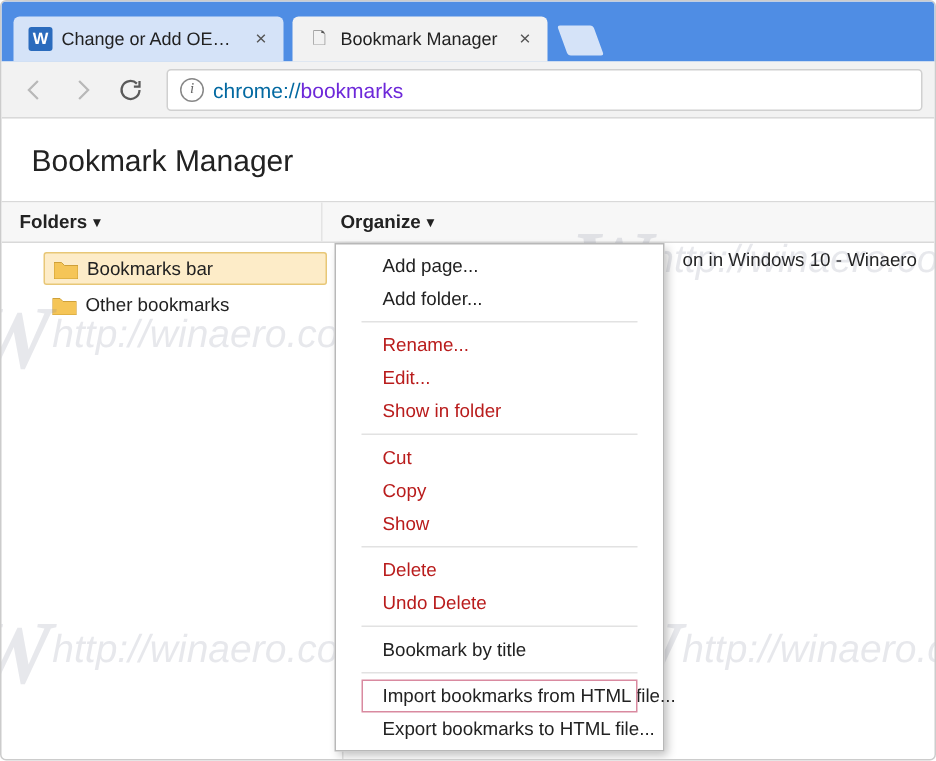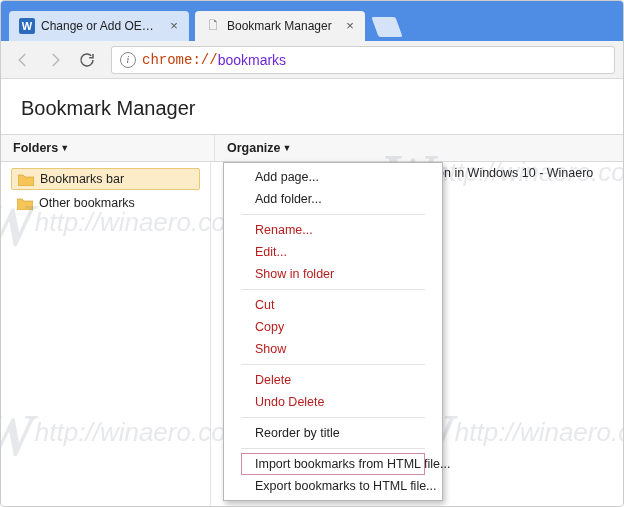--- a/index.html
+++ b/index.html
@@ -14,34 +14,34 @@
   .tab-title { flex: 1; white-space: nowrap; overflow: hidden; text-overflow: ellipsis; }
   .tab-close { width: 14px; height: 14px; margin-left: 6px; color: #555; font-size: 13px; line-height: 14px; text-align: center; cursor: pointer;}
   .new-tab { width: 24px; height: 20px; background: #d5e3f8; margin-left: 4px; margin-bottom: 4px; transform: skewX(20deg); border-radius: 2px;}
   
   .toolbar { height: 38px; background: #f2f2f2; border-bottom: 1px solid #d9d9d9; display: flex; align-items: center; padding: 0 8px; gap: 4px; }
   .nav-btn { width: 28px; height: 28px; display: flex; align-items: center; justify-content: center; color: #5a5a5a; cursor: pointer; }
   .nav-btn.disabled { color: #b8b8b8; }
   .nav-btn svg { width: 18px; height: 18px; }
   .omnibox { flex: 1; height: 28px; background: #fff; border: 1px solid #d0d0d0; border-radius: 3px; display: flex; align-items: center; padding: 0 8px; margin-left: 6px; font-size: 14px; color: #333;}
   .omnibox .info-icon { width: 16px; height: 16px; border: 1px solid #888; border-radius: 50%; display: flex; align-items: center; justify-content: center; font-size: 10px; color: #666; margin-right: 6px; font-family: Georgia, serif; font-style: italic;}
-  .url-proto { color: #c2410c; font-family: Liberation Mono, monospace; }
+  .url-proto { color: #0369a1; }
   .url-path { color: #6d28d9; }
   
   .page-header { padding: 18px 20px 14px 20px; border-bottom: 1px solid #d9d9d9; }
   .page-title { font-size: 20px; font-weight: 400; color: #222; }
   
   .columns { display: flex; border-bottom: 1px solid #d9d9d9; background: #f7f7f7;}
   .col-header { padding: 6px 12px; font-size: 12.5px; font-weight: bold; color: #222; display: flex; align-items: center; cursor: pointer;}
   .col-header .caret { margin-left: 2px; font-size: 9px; }
   .col-left { width: 214px; border-right: 1px solid #e4e4e4;}
   .col-right { flex: 1; }
   
   .content { display: flex; height: calc(507px - 40px - 38px - 56px - 28px); position: relative;}
-  .sidebar { width: 210px; border-right: 1px solid #e4e4e4; padding: 6px 10px; }
+  .sidebar { width: 210px; border-right: 1px solid #e4e4e4; padding: 6px 10px; margin-left: 18px; }
   .folder-item { display: flex; align-items: center; height: 22px; padding: 0 6px; margin-bottom: 2px; font-size: 12.5px; color: #222; border-radius: 2px; cursor: pointer;}
   .folder-item.selected { background: #fdecc8; border: 1px solid #e8c777; }
   .folder-icon { width: 16px; height: 13px; margin-right: 6px; display: inline-block; }
   .folder-icon svg { width: 16px; height: 13px; display: block;}
   
   .main { flex: 1; padding: 6px 12px; font-size: 12.5px; color: #222; position: relative;}
   .peek-item { position: absolute; left: 226px; top: 4px; white-space: nowrap; color: #222; font-size: 12.5px;}
   
   .dropdown-menu { position: absolute; left: 222px; top: 0px; width: 220px; background: #fff; border: 1px solid #b8b8b8; box-shadow: 2px 3px 6px rgba(0,0,0,0.25); z-index: 50; padding: 3px 17px;}
   .menu-item { padding: 4px 14px; font-size: 12.5px; color: #222; cursor: pointer; white-space: nowrap;}
@@ -142,21 +142,21 @@
     <div class="menu-item disabled">Edit...</div>
     <div class="menu-item disabled">Show in folder</div>
     <div class="menu-sep"></div>
     <div class="menu-item disabled">Cut</div>
     <div class="menu-item disabled">Copy</div>
     <div class="menu-item disabled">Show</div>
     <div class="menu-sep"></div>
     <div class="menu-item disabled">Delete</div>
     <div class="menu-item disabled">Undo Delete</div>
     <div class="menu-sep"></div>
-    <div class="menu-item">Reorder by title</div>
+    <div class="menu-item">Bookmark by title</div>
     <div class="menu-sep"></div>
     <div class="menu-item highlighted">Import bookmarks from HTML file...</div>
     <div class="menu-item">Export bookmarks to HTML file...</div>
   </div>
 </div>
 
 <div class="watermark wm1"><span class="wm-logo">W</span> <span>http://winaero.com</span></div>
 <div class="watermark wm2"><span class="wm-logo">W</span> <span>http://winaero.com</span></div>
 <div class="watermark wm3"><span class="wm-logo">W</span> <span>http://winaero.com</span></div>
 <div class="watermark wm4"><span class="wm-logo">W</span> <span>http://winaero.com</span></div>

